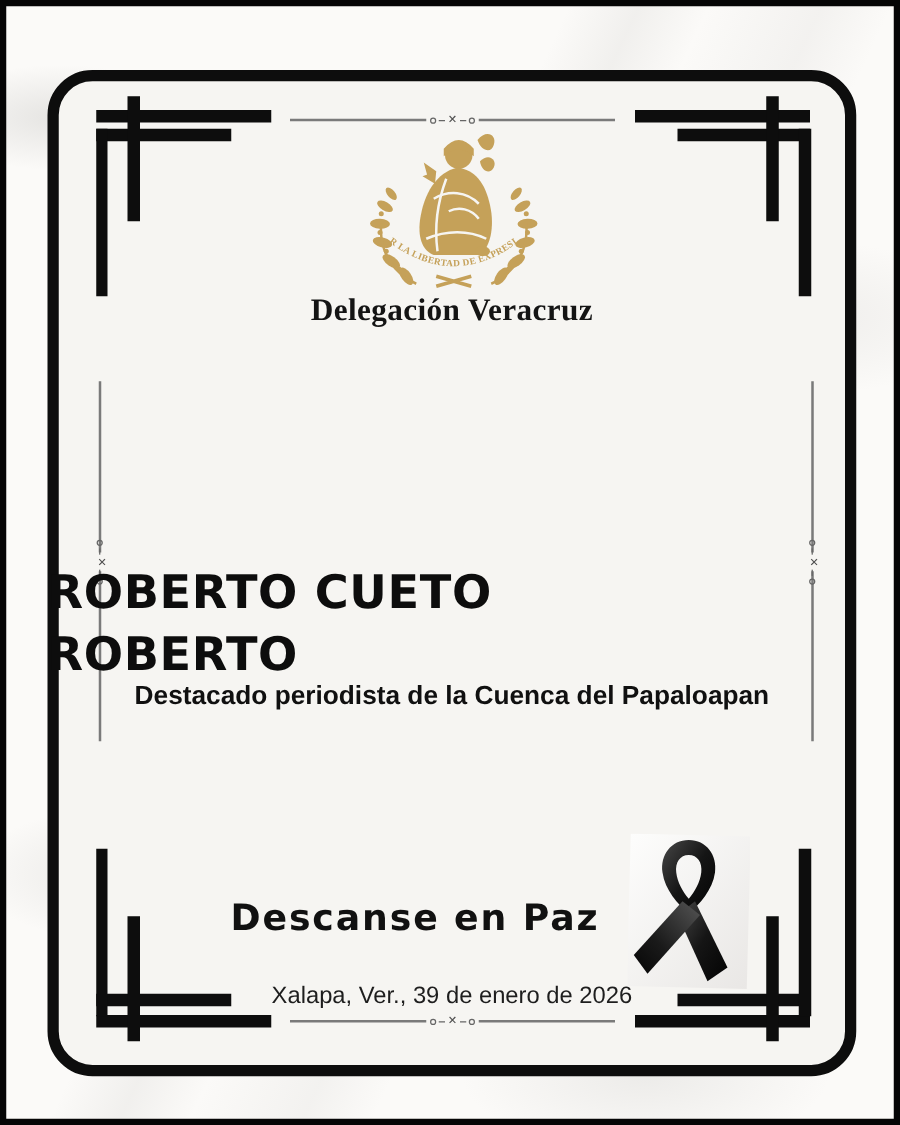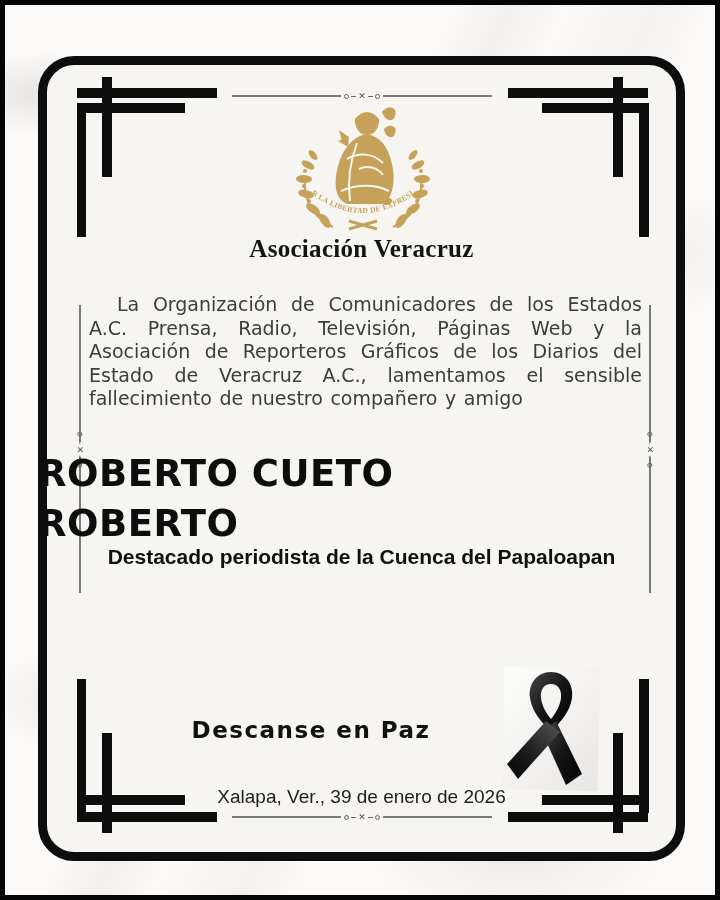--- a/index.html
+++ b/index.html
@@ -48,23 +48,23 @@
   }
   .subtitle{
     position:absolute;left:33px;top:540px;width:647px;text-align:center;
     font-family:"Liberation Sans",sans-serif;font-weight:700;color:#101010;font-size:21px;
   }
   .condolence{
     position:absolute;left:88px;top:589px;width:545px;text-align:center;
     font-family:"DejaVu Sans",sans-serif;font-size:19px;line-height:26px;color:#2e2e2e;
   }
   .farewell{
-    position:absolute;left:16px;top:712px;width:580px;text-align:center;
+    position:absolute;left:37px;top:712px;width:580px;text-align:center;
     font-family:"DejaVu Sans",sans-serif;font-weight:800;color:#111;
-    font-size:23px;letter-spacing:1.5px;
+    font-size:29px;letter-spacing:1.5px;
   }
   .dateline{
     position:absolute;left:33px;top:781px;width:647px;text-align:center;
     font-family:"Liberation Sans",sans-serif;font-size:19px;color:#1e1e1e;
   }
   .emblem{position:absolute;left:284px;top:92px;width:148px;height:138px;}
   .ribbon{position:absolute;left:497px;top:662px;width:98px;height:128px;}
 </style>
 </head>
 <body>
@@ -191,24 +191,23 @@
     </g>
     <defs>
         <path id="mottoArc" d="M24,98 Q74,134 124,98"></path>
       </defs>
     <text font-size="7.5" font-weight="bold" letter-spacing="0.3" fill="#C5A159" font-family="Liberation Serif,serif" text-anchor="middle">
       <textPath href="#mottoArc" startOffset="50%">POR LA LIBERTAD DE EXPRESIÓN</textPath>
     </text>
   </svg>
 
   <div class="org-title">
-    <div>Asociación Veracruz</div>
+    <div>Delegación Veracruz</div>
   </div>
 
-  <div class="intro">La Organización de Comunicadores de los Estados A.C. Prensa, Radio, Televisión, Páginas Web y la Asociación de Reporteros Gráficos de los Diarios del Estado de Veracruz A.C., lamentamos el sensible fallecimiento de nuestro compañero y amigo</div>
 
   <div class="name">
     <div>ROBERTO CUETO</div>
     <div>ROBERTO</div>
   </div>
 
   <div class="subtitle">Destacado periodista de la Cuenca del Papaloapan</div>
 
 
   <svg class="ribbon" viewBox="0 0 98 128">

